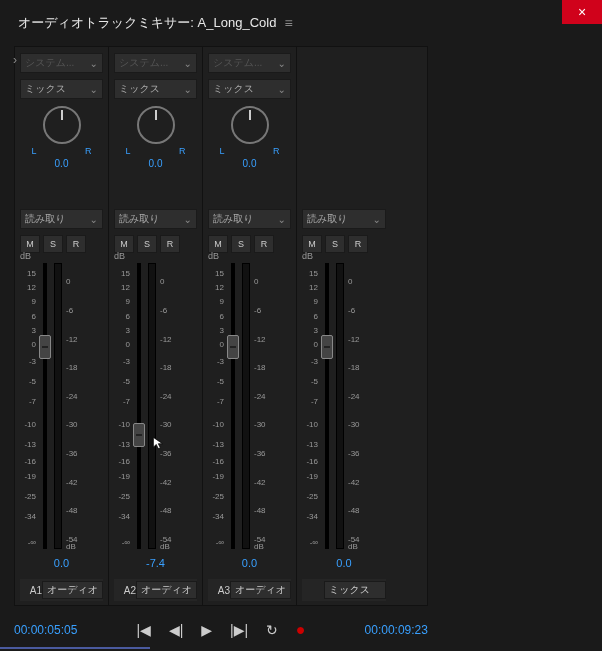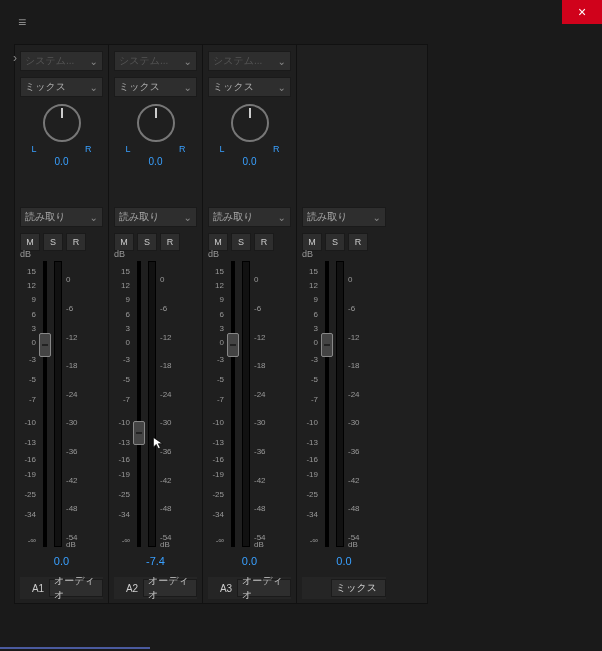--- a/index.html
+++ b/index.html
@@ -32,39 +32,40 @@
   .slider-track { width:4px; background:#000; height:100%; position:relative; }
   .slider-thumb { position:absolute; left:-4px; width:12px; height:24px; background:#444; border:1px solid #888; border-radius:2px; display:flex; align-items:center; justify-content:center; }
   .slider-thumb::after { content:""; width:6px; height:2px; background:#222; }
   .meter-col { width:10px; margin-left:2px; position:relative; }
   .meter { width:8px; height:100%; background:#111; border:1px solid #000; }
   .scale-right { width:20px; position:relative; font-size:8px; color:#999; }
   .scale-right span { left:2px; right:auto; }
   .scale-right .dbtxt { position:absolute; bottom:-2px; left:2px; }
   .vol-val { text-align:center; font-size:11px; color:#39a0ff; margin-top:2px; }
   .track-label-row { display:flex; align-items:center; background:#252525; height:22px; margin-top:4px; }
-  .track-label-row .id { width:22px; text-align:center; font-size:10px; color:#ccc;margin-left:7px; }
+  .track-label-row .id { width:22px; text-align:right; font-size:10px; color:#ccc; }
   .track-label-row .name { flex:1; background:#2e2e2e; height:18px; font-size:10px; display:flex; align-items:center; padding:0 4px; border:1px solid #1a1a1a; }
   .master .hidden { visibility:hidden; }
   .transport { position:absolute; left:14px; right:14px; bottom:12px; width:414px; display:flex; align-items:center; justify-content:space-between; font-size:12px; color:#39a0ff; padding-top:6px; }
   .t-btns { display:flex; gap:18px; align-items:center; color:#ccc; font-size:14px; }
   .t-btns .rec { color:#cc0000; font-size:16px; }
   .timeline-bar { position:absolute; left:0; bottom:2px; width:602px; height:2px; background:#1a1a1a; }
   .timeline-bar .prog { width:150px; height:2px; background:#4a5a9f; }
   .cursor { position:absolute; left:152px; top:434px; width:14px; height:18px; pointer-events:none; }
 </style>
 </head>
 <body>
 
 <div class="window">
   <div class="titlebar">
     <div class="closebtn">×</div>
   </div>
 
   <div class="panel-title">
+    <span>オーディオトラックミキサー: A_Long_Cold</span>
     <span class="menu-icon">≡</span>
   </div>
 
   <div class="mixer-area">
     <span class="side-toggle">›</span>
     <div id="tracks-host" style="display:flex;">
         <div class="track">
       <div class="dd muted">
             <span>システム...</span>
             <span class="chev">⌄</span>
@@ -347,20 +348,32 @@
     </div>
     <div class="vol-val">0.0</div>
     <div class="track-label-row">
       <div class="id"></div>
       <div class="name">ミックス</div>
     </div>
         </div>
       </div>
   </div>
 
+  <div class="transport">
+    <span>00:00:05:05</span>
+    <div class="t-btns">
+      <span>|◀</span>
+      <span>◀|</span>
+      <span>▶</span>
+      <span>|▶|</span>
+      <span>↻</span>
+      <span class="rec">●</span>
+    </div>
+    <span>00:00:09:23</span>
+  </div>
 
   <div class="timeline-bar">
       <div class="prog"></div>
     </div>
 
   <svg class="cursor" viewBox="0 0 20 20">
     <path d="M2 2 L2 16 L6 12 L9 18 L12 17 L9 11 L15 11 Z" fill="white" stroke="black" stroke-width="1"></path>
   </svg>
 </div>
 

